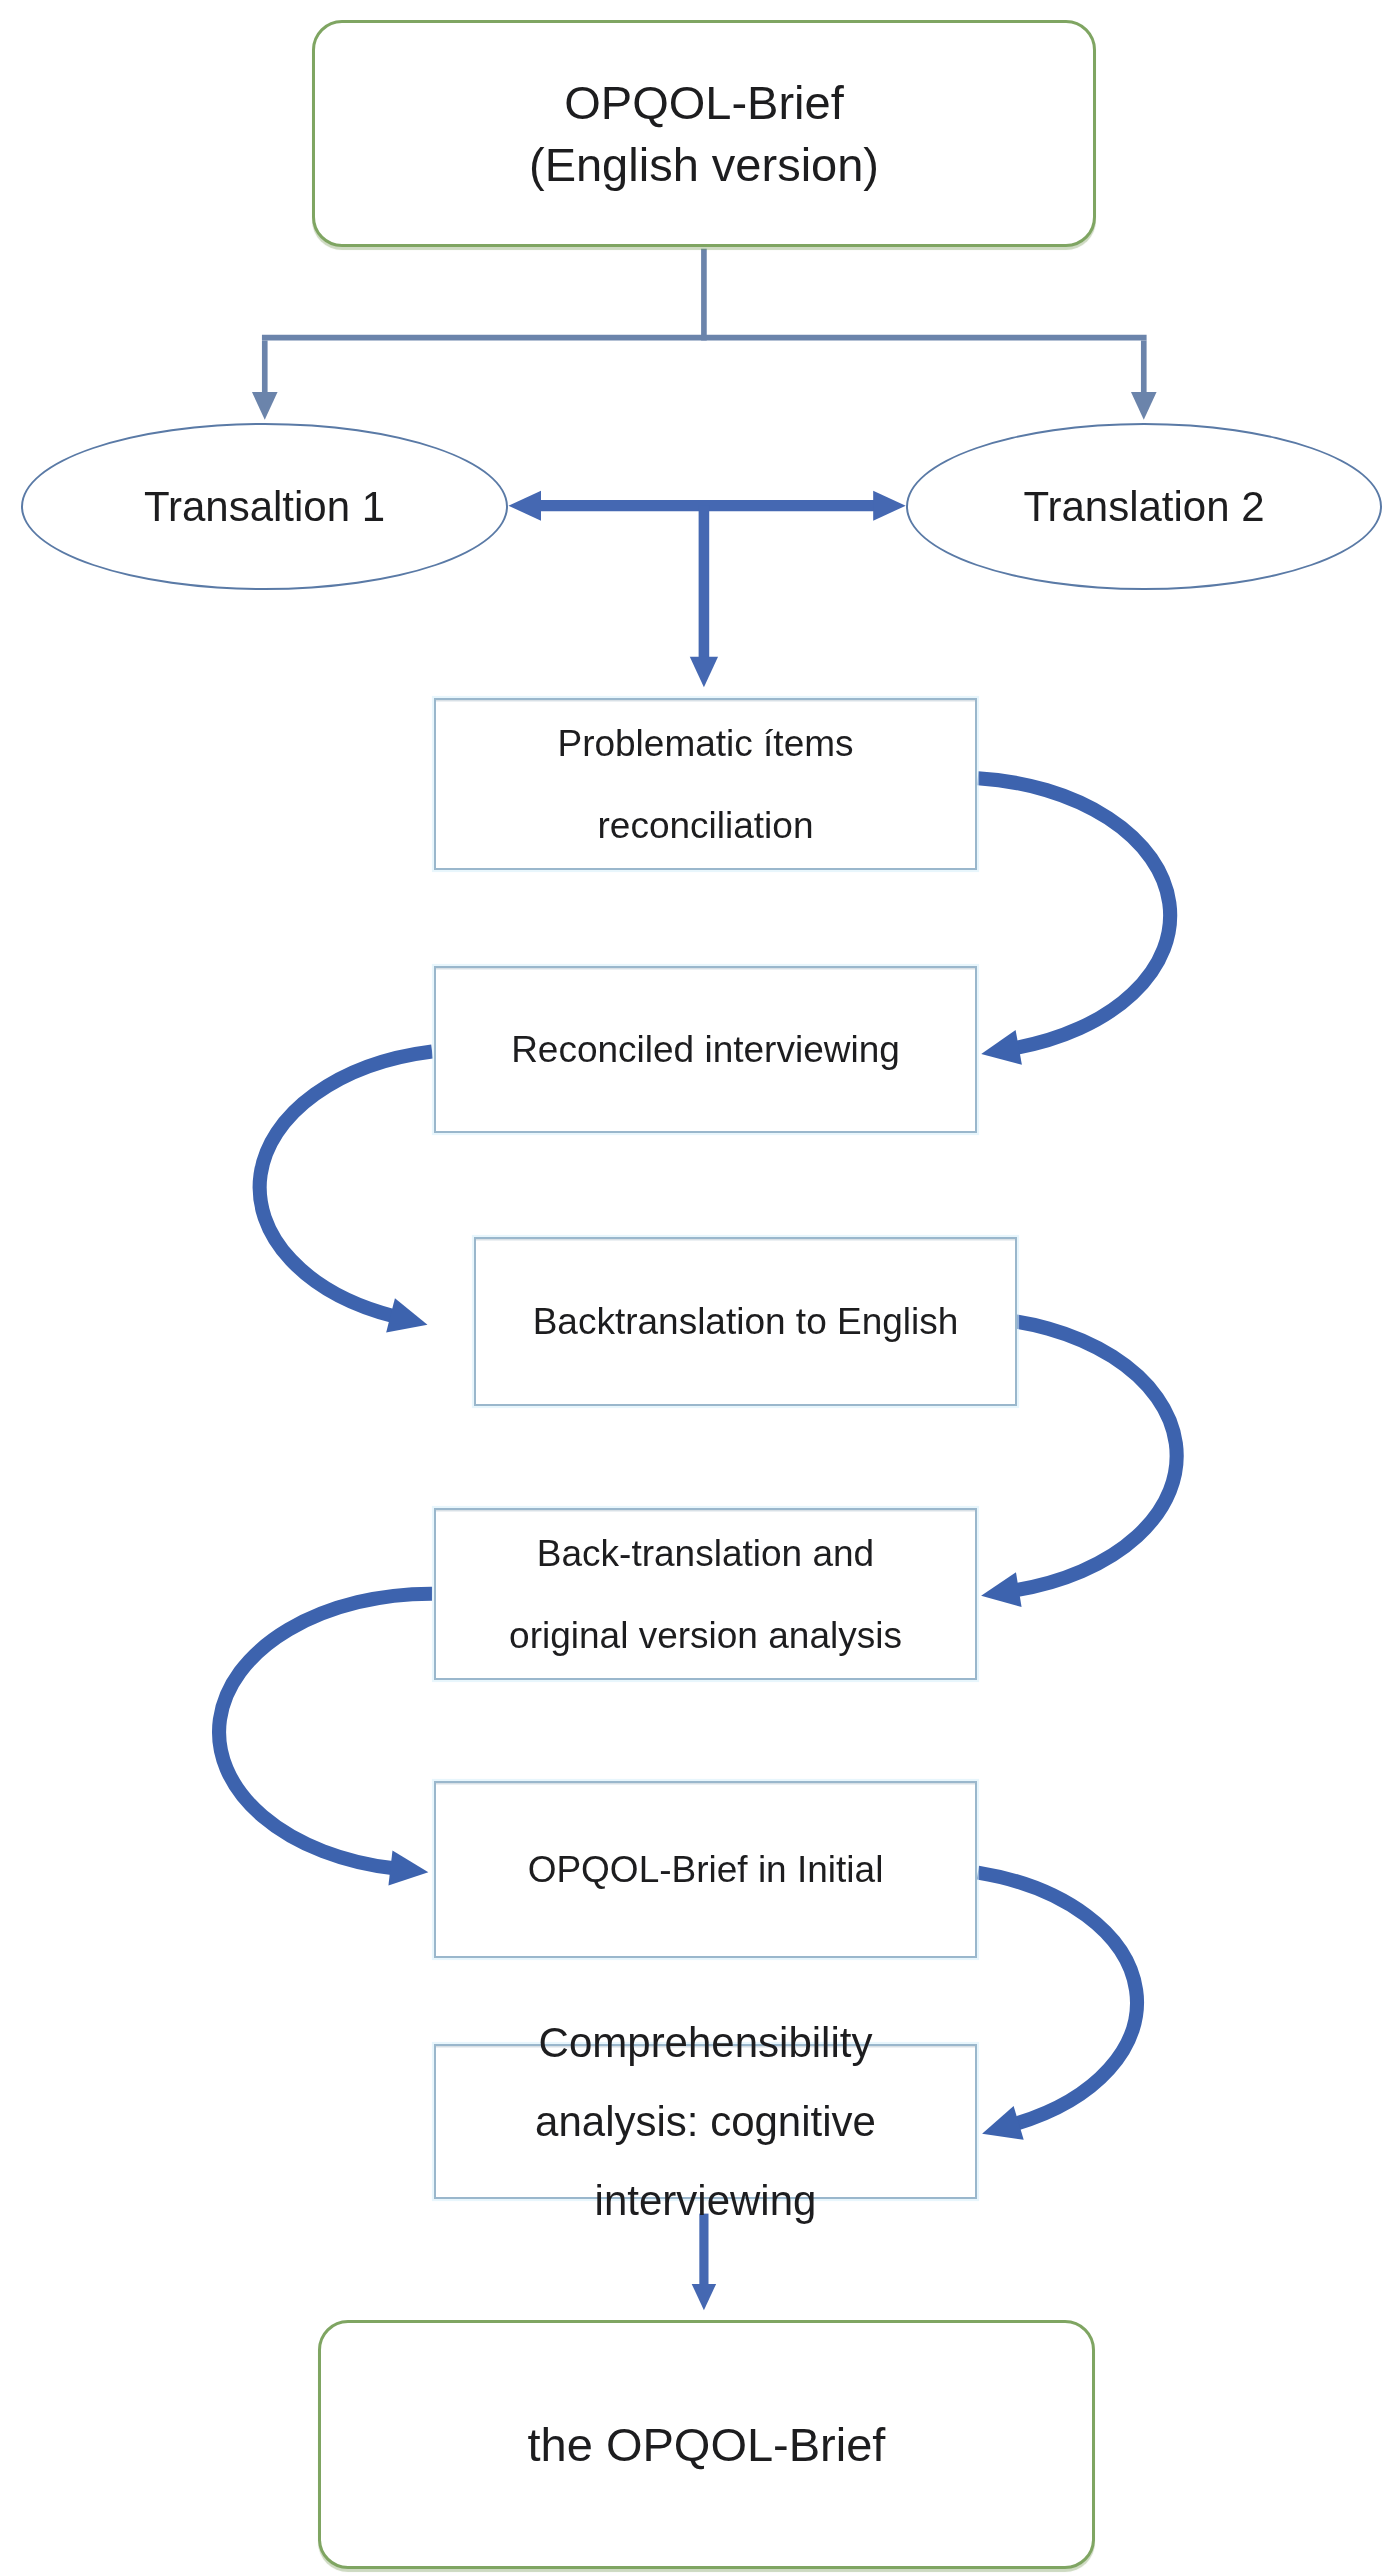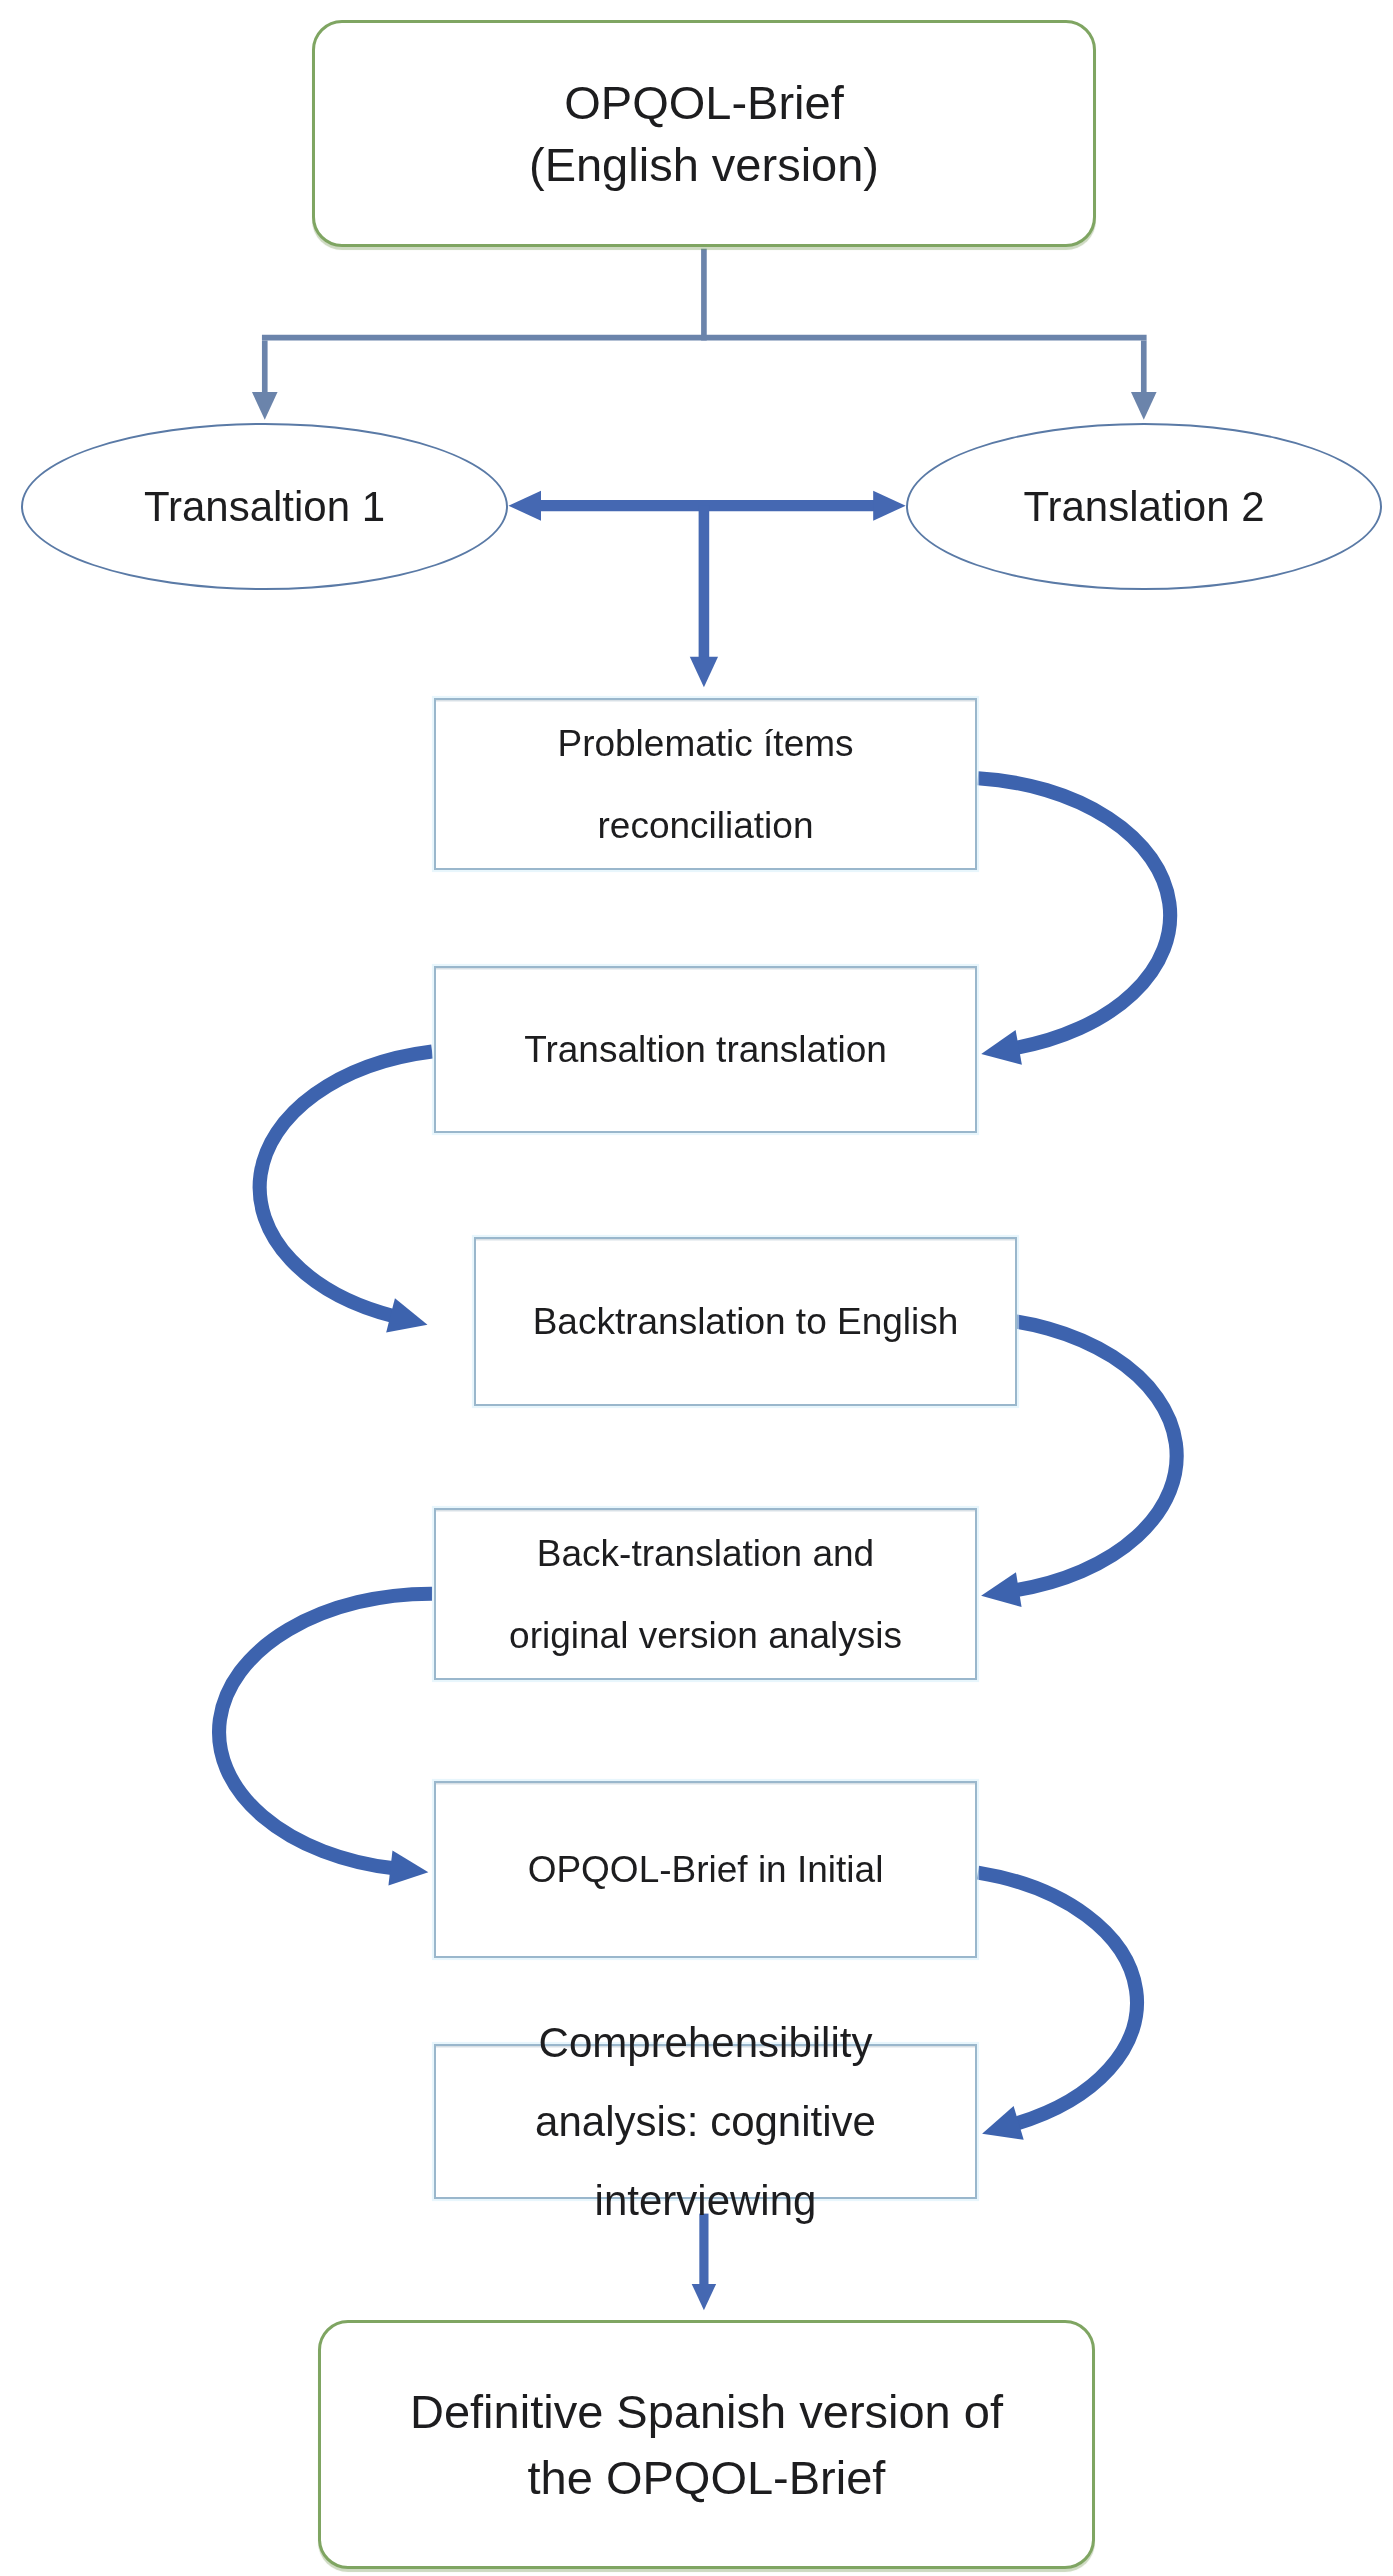--- a/index.html
+++ b/index.html
@@ -93,21 +93,21 @@
   <div class="node ellipse" id="n-t2">
     <div class="tline">Translation 2</div>
   </div>
 
   <div class="node rect step" id="n-s1">
     <div class="tline">Problematic ítems</div>
     <div class="tline">reconciliation</div>
   </div>
 
   <div class="node rect step" id="n-s2">
-    <div class="tline">Transaltion translation</div>
+    <div class="tline">Reconciled interviewing</div>
   </div>
 
   <div class="node rect step" id="n-s3">
     <div class="tline">Backtranslation to English</div>
   </div>
 
   <div class="node rect step" id="n-s4">
     <div class="tline">Back-translation and</div>
     <div class="tline">original version analysis</div>
   </div>
@@ -116,18 +116,17 @@
     <div class="tline">OPQOL-Brief in Initial</div>
   </div>
 
   <div class="node rect step" id="n-s6">
     <div class="tline">Comprehensibility</div>
     <div class="tline">analysis: cognitive</div>
     <div class="tline">interviewing</div>
   </div>
 
   <div class="node rounded" id="n-end">
-    <div class="tline">Definitive Spanish version of</div>
     <div class="tline">the OPQOL-Brief</div>
   </div>
 
 </div>
 
 
 </body></html>

